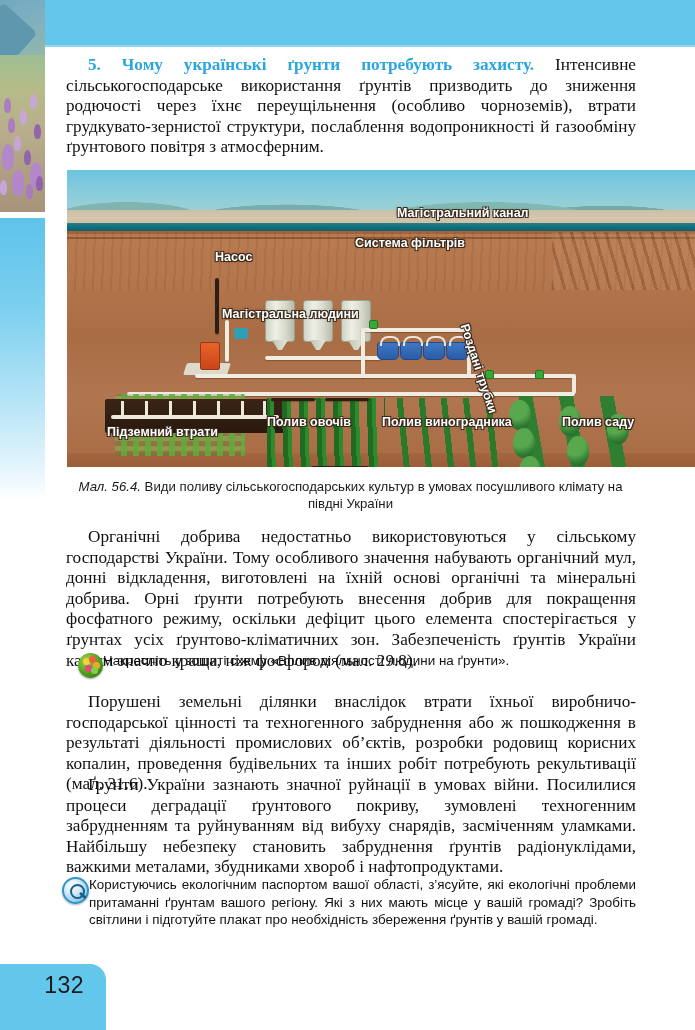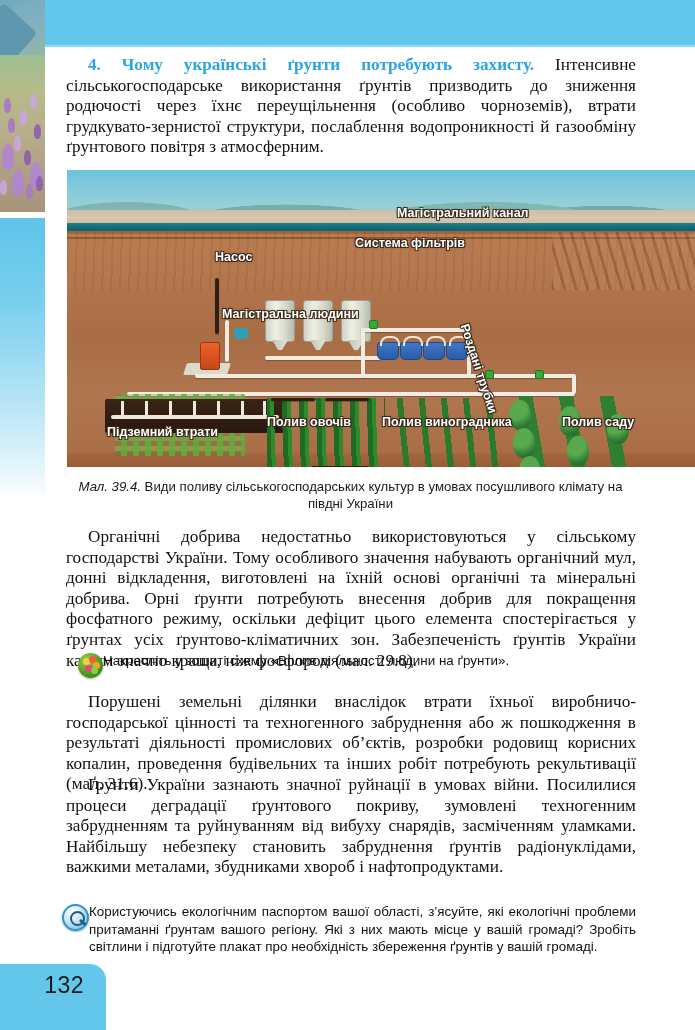--- a/index.html
+++ b/index.html
@@ -286,21 +286,21 @@
     <i class="pale" style="left:30px; top:36px;"></i>
   </span>
 </div>
 
 <div class="side-gradient"></div>
 
 <div class="page-number-box"></div>
 <div class="page-number">132</div>
 
 <div class="content">
-  <p class="body"><span class="q-head">4. Чому українські ґрунти потребують захисту.</span><span> Інтенсивне сільськогосподарське використання ґрунтів призводить до зниження родючості через їхнє переущільнення (особливо чорноземів), втрати грудкувато-зернистої структури, послаблення водопроникності й газообміну ґрунтового повітря з атмосферним.</span></p>
+  <p class="body"><span class="q-head">5. Чому українські ґрунти потребують захисту.</span><span> Інтенсивне сільськогосподарське використання ґрунтів призводить до зниження родючості через їхнє переущільнення (особливо чорноземів), втрати грудкувато-зернистої структури, послаблення водопроникності й газообміну ґрунтового повітря з атмосферним.</span></p>
 </div>
 
 <div class="figure">
   <div class="illus">
     <div class="sky"></div>
     <div class="hills"></div>
     <div class="far-field"></div>
     <div class="canal"></div>
     <div class="soil-strips"></div>
     <div class="soil-texture"></div>
@@ -366,21 +366,21 @@
     <span class="lbl" style="left:155px; top:137px;">Магістральна людини</span>
     <span class="lbl lbl-rot" style="left:404px; top:152px;">Роздані трубки</span>
     <span class="lbl" style="left:40px;  top:255px;">Підземний втрати</span>
     <span class="lbl" style="left:200px; top:245px;">Полив овочів</span>
     <span class="lbl" style="left:315px; top:245px;">Полив виноградника</span>
     <span class="lbl" style="left:462px; top:245px;padding-left:33px;">Полив саду</span>
   </div>
 </div>
 
 <div class="fig-caption">
-  <span class="num">Мал. 39.4.</span><span> Види поливу сільськогосподарських культур в умовах посушливого клімату на півдні України</span>
+  <span class="num">Мал. 56.4.</span><span> Види поливу сільськогосподарських культур в умовах посушливого клімату на півдні України</span>
 </div>
 
 <div style="position:absolute; left:66px; top:527px; width:570px;">
   <p class="body">Органічні добрива недостатньо використовуються у сільському господарстві України. Тому особливого значення набувають органічний мул, донні відкладення, виготовлені на їхній основі органічні та мінеральні добрива. Орні ґрунти потребують внесення добрив для покращення фосфатного режиму, оскільки дефіцит цього елемента спостерігається у ґрунтах усіх ґрунтово-кліматичних зон. Забезпеченість ґрунтів України калієм значно краща, ніж фосфором (мал. 29.8).</p>
 </div>
 
 <div class="task" style="left:78px; top:652px; width:558px;">
   <span class="icon-flower">
     <b style="left:5px;  top:5px;  background:#f4d33a;"></b>
     <b style="left:11px; top:3px;  background:#ef5f3c;"></b>
@@ -392,16 +392,16 @@
 </div>
 
 <div style="position:absolute; left:66px; top:692px; width:570px;">
   <p class="body">Порушені земельні ділянки внаслідок втрати їхньої виробничо-господарської цінності та техногенного забруднення або ж пошкодження в результаті діяльності промислових об’єктів, розробки родовищ корисних копалин, проведення будівельних та інших робіт потребують рекультивації (мал. 31.6).</p>
 </div>
 
 <div style="position:absolute; left:66px; top:775px; width:570px;">
   <p class="body">Ґрунти України зазнають значної руйнації в умовах війни. Посилилися процеси деградації ґрунтового покриву, зумовлені техногенним забрудненням та руйнуванням від вибуху снарядів, засміченням уламками. Найбільшу небезпеку становить забруднення ґрунтів радіонуклідами, важкими металами, збудниками хвороб і нафтопродуктами.</p>
 </div>
 
-<div class="task" style="left:62px; top:876px; width:574px;margin-top:27px;">
+<div class="task" style="left:62px; top:876px; width:574px;">
   <span class="icon-mag"></span>
   <span class="txt">Користуючись екологічним паспортом вашої області, з’ясуйте, які екологічні проблеми притаманні ґрунтам вашого регіону. Які з них мають місце у вашій громаді? Зробіть світлини і підготуйте плакат про необхідність збереження ґрунтів у вашій громаді.</span>
 </div>
 
 </body></html>

